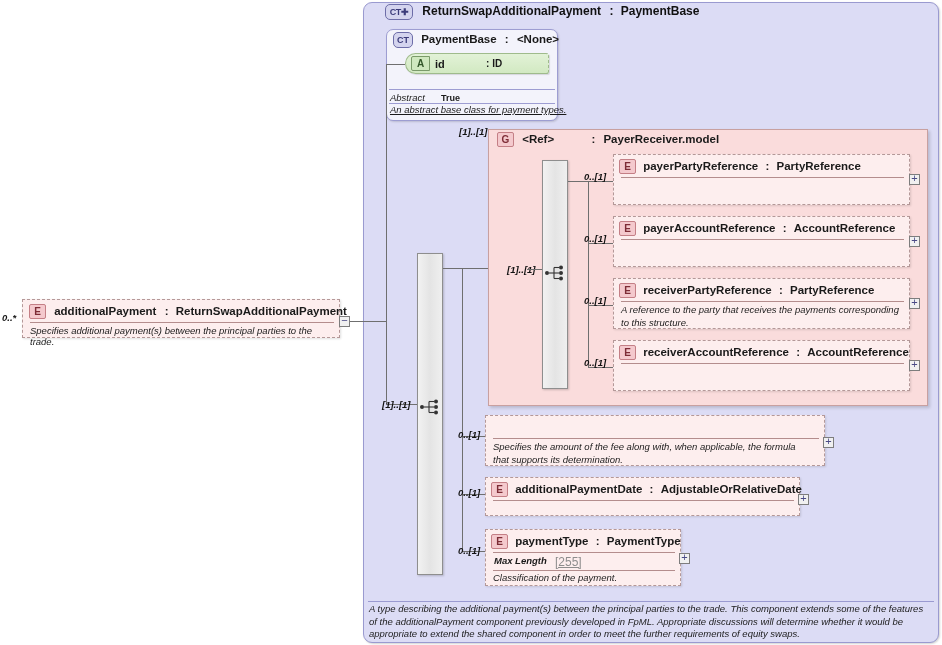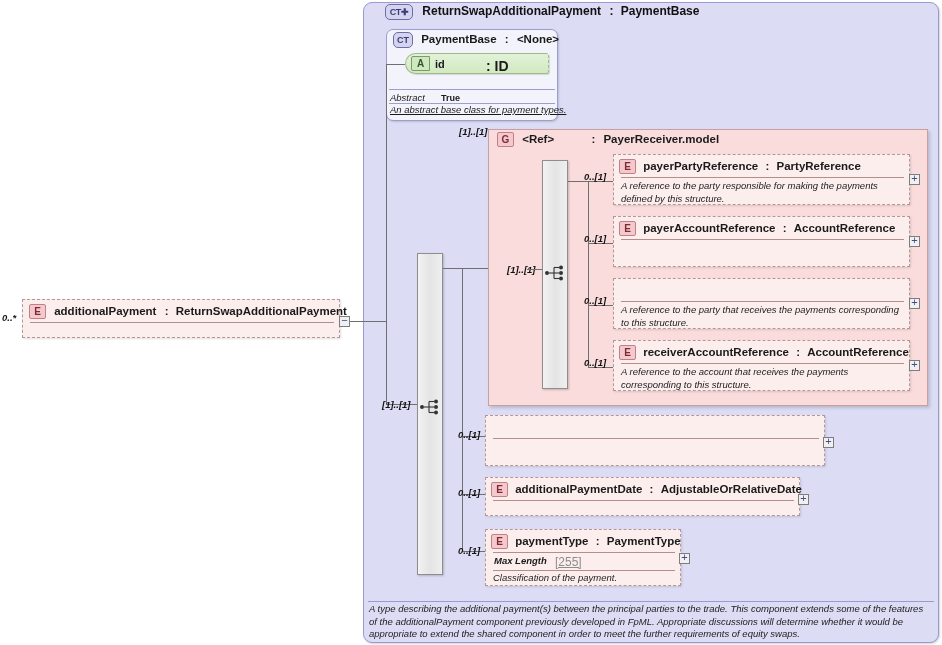--- a/index.html
+++ b/index.html
@@ -81,21 +81,21 @@
     left:405px;top:53px;width:144px;height:21px;
     background:linear-gradient(to bottom,#e2f2d7,#d2e9c2);
     border:1px solid #9fbb8c;
     border-right:1px dashed #9fbb8c;
     border-radius:11px 3px 3px 11px;
     box-sizing:border-box;
     box-shadow:1px 1px 1px rgba(0,0,0,.12);
   }
   #attr-id .badge-a{position:absolute;left:5px;top:2px;}
   #attr-id .aname{position:absolute;left:29px;top:4px;font-size:11px;font-weight:bold;}
-  #attr-id .atype{position:absolute;left:80px;top:4px;font-size:14px;font-weight:bold;}
+  #attr-id .atype{position:absolute;left:80px;top:4px;font-size:10px;font-weight:bold;}
 
   #base-sep{left:389px;top:89px;width:166px;height:1px;background:#9d9dd2;}
   #base-abstract{left:390px;top:91px;width:164px;white-space:nowrap;}
   #base-abstract .k{font-style:italic;font-size:9.5px;}
   #base-abstract .v{font-size:9px;font-weight:bold;margin-left:13px;}
   #base-sep2{left:389px;top:103px;width:166px;height:1px;background:#9d9dd2;}
   #base-doc{left:390px;top:104px;width:170px;font-style:italic;font-size:9.5px;white-space:nowrap;text-decoration:underline;}
 
   
   #ref-group{
@@ -271,59 +271,64 @@
 <div class="abs ln lnh" style="left:588px;top:367px;width:27px;"></div>
 
 <div class="abs ebox" style="left:613px;top:154px;width:297px;height:51px;">
   <span class="hdr">
     <span class="badge badge-e">E</span>
     <span class="t">payerPartyReference</span>
     <span class="t">:</span>
     <span class="t">PartyReference</span>
   </span>
   <span class="rule" style="top:22px;width:283px;"></span>
-  <span class="doc" style="left:7px;top:25px;width:282px;">A reference to the party responsible for making the payments defined by this structure.</span>
 </div>
 <div class="mult" style="left:584px;top:171px;">0..[1]</div>
 <div class="tgl" style="left:909px;top:174px;"><i>+</i></div>
 
 <div class="abs ebox" style="left:613px;top:216px;width:297px;height:51px;padding-left:8px;">
   <span class="hdr">
     <span class="badge badge-e">E</span>
     <span class="t">payerAccountReference</span>
     <span class="t">:</span>
     <span class="t">AccountReference</span>
   </span>
   <span class="rule" style="top:22px;width:283px;"></span>
 </div>
 <div class="mult" style="left:584px;top:233px;">0..[1]</div>
 <div class="tgl" style="left:909px;top:236px;"><i>+</i></div>
 
 <div class="abs ebox" style="left:613px;top:278px;width:297px;height:51px;">
+  <span class="hdr">
+    <span class="badge badge-e">E</span>
+    <span class="t">receiverPartyReference</span>
+    <span class="t">:</span>
+    <span class="t">PartyReference</span>
+  </span>
   <span class="rule" style="top:22px;width:283px;"></span>
   <span class="doc" style="left:7px;top:25px;width:282px;">A reference to the party that receives the payments corresponding to this structure.</span>
 </div>
 <div class="mult" style="left:584px;top:295px;">0..[1]</div>
 <div class="tgl" style="left:909px;top:298px;"><i>+</i></div>
 
 <div class="abs ebox" style="left:613px;top:340px;width:297px;height:51px;">
   <span class="hdr">
     <span class="badge badge-e">E</span>
     <span class="t">receiverAccountReference</span>
     <span class="t">:</span>
     <span class="t">AccountReference</span>
   </span>
   <span class="rule" style="top:22px;width:283px;"></span>
-  <span class="doc" style="left:7px;top:25px;width:282px;">A reference to the account that receives the payments corresponding to this structure.</span>
 </div>
 <div class="mult" style="left:584px;top:357px;">0..[1]</div>
 <div class="tgl" style="left:909px;top:360px;"><i>+</i></div>
 
 <div class="abs ebox" style="left:485px;top:415px;width:340px;height:51px;">
   <span class="rule" style="top:22px;width:326px;"></span>
+  <span class="doc" style="left:7px;top:25px;width:320px;">Specifies the amount of the fee along with, when applicable, the formula that supports its determination.</span>
 </div>
 <div class="mult" style="left:458px;top:429px;">0..[1]</div>
 <div class="tgl" style="left:823px;top:437px;"><i>+</i></div>
 
 <div class="abs ebox" style="left:485px;top:477px;width:315px;height:39px;padding-left:12px;">
   <span class="hdr">
     <span class="badge badge-e">E</span>
     <span class="t">additionalPaymentDate</span>
     <span class="t">:</span>
     <span class="t">AdjustableOrRelativeDate</span>
@@ -353,16 +358,17 @@
 <div class="abs" id="foot-doc">A type describing the additional payment(s) between the principal parties to the trade. This component extends some of the features of the additionalPayment component previously developed in FpML. Appropriate discussions will determine whether it would be appropriate to extend the shared component in order to meet the further requirements of equity swaps.</div>
 
 <div class="abs" id="root-elem">
   <span class="hdr" style="position:absolute;left:6px;top:4px;white-space:nowrap;font-size:11.5px;font-weight:bold;">
     <span class="badge badge-e">E</span>
     <span style="margin-left:5px">additionalPayment</span>
     <span style="margin-left:5px">:</span>
     <span style="margin-left:4px">ReturnSwapAdditionalPayment</span>
   </span>
   <span style="position:absolute;left:7px;top:22px;width:304px;height:1px;background:#b48d8d;"></span>
+  <span style="position:absolute;left:7px;top:25px;width:306px;font-style:italic;font-size:9.5px;">Specifies additional payment(s) between the principal parties to the trade.</span>
 </div>
 <div class="mult" style="left:2px;top:312px;">0..*</div>
 <div class="tgl" style="left:339px;top:316px;"><i>−</i></div>
 <div class="abs ln lnh" style="left:350px;top:321px;width:36px;"></div>
 
 </body></html>

